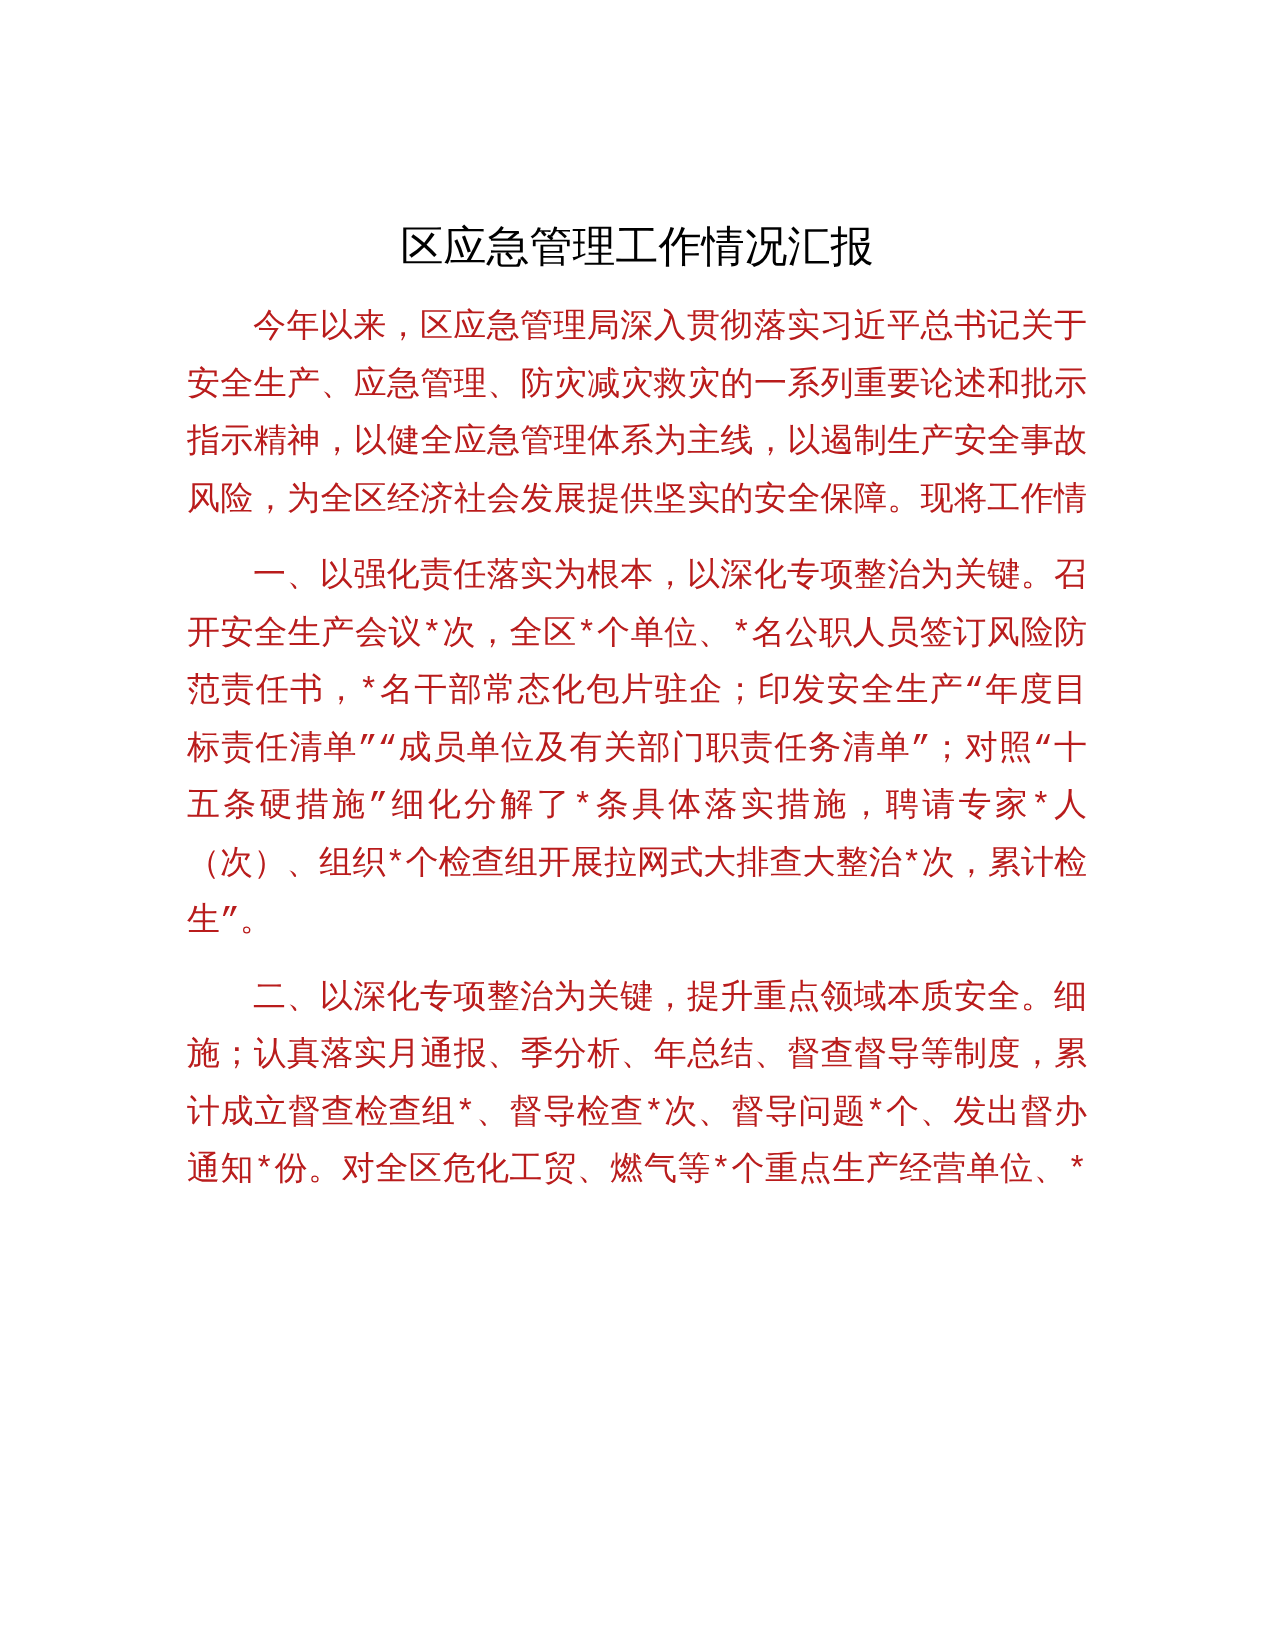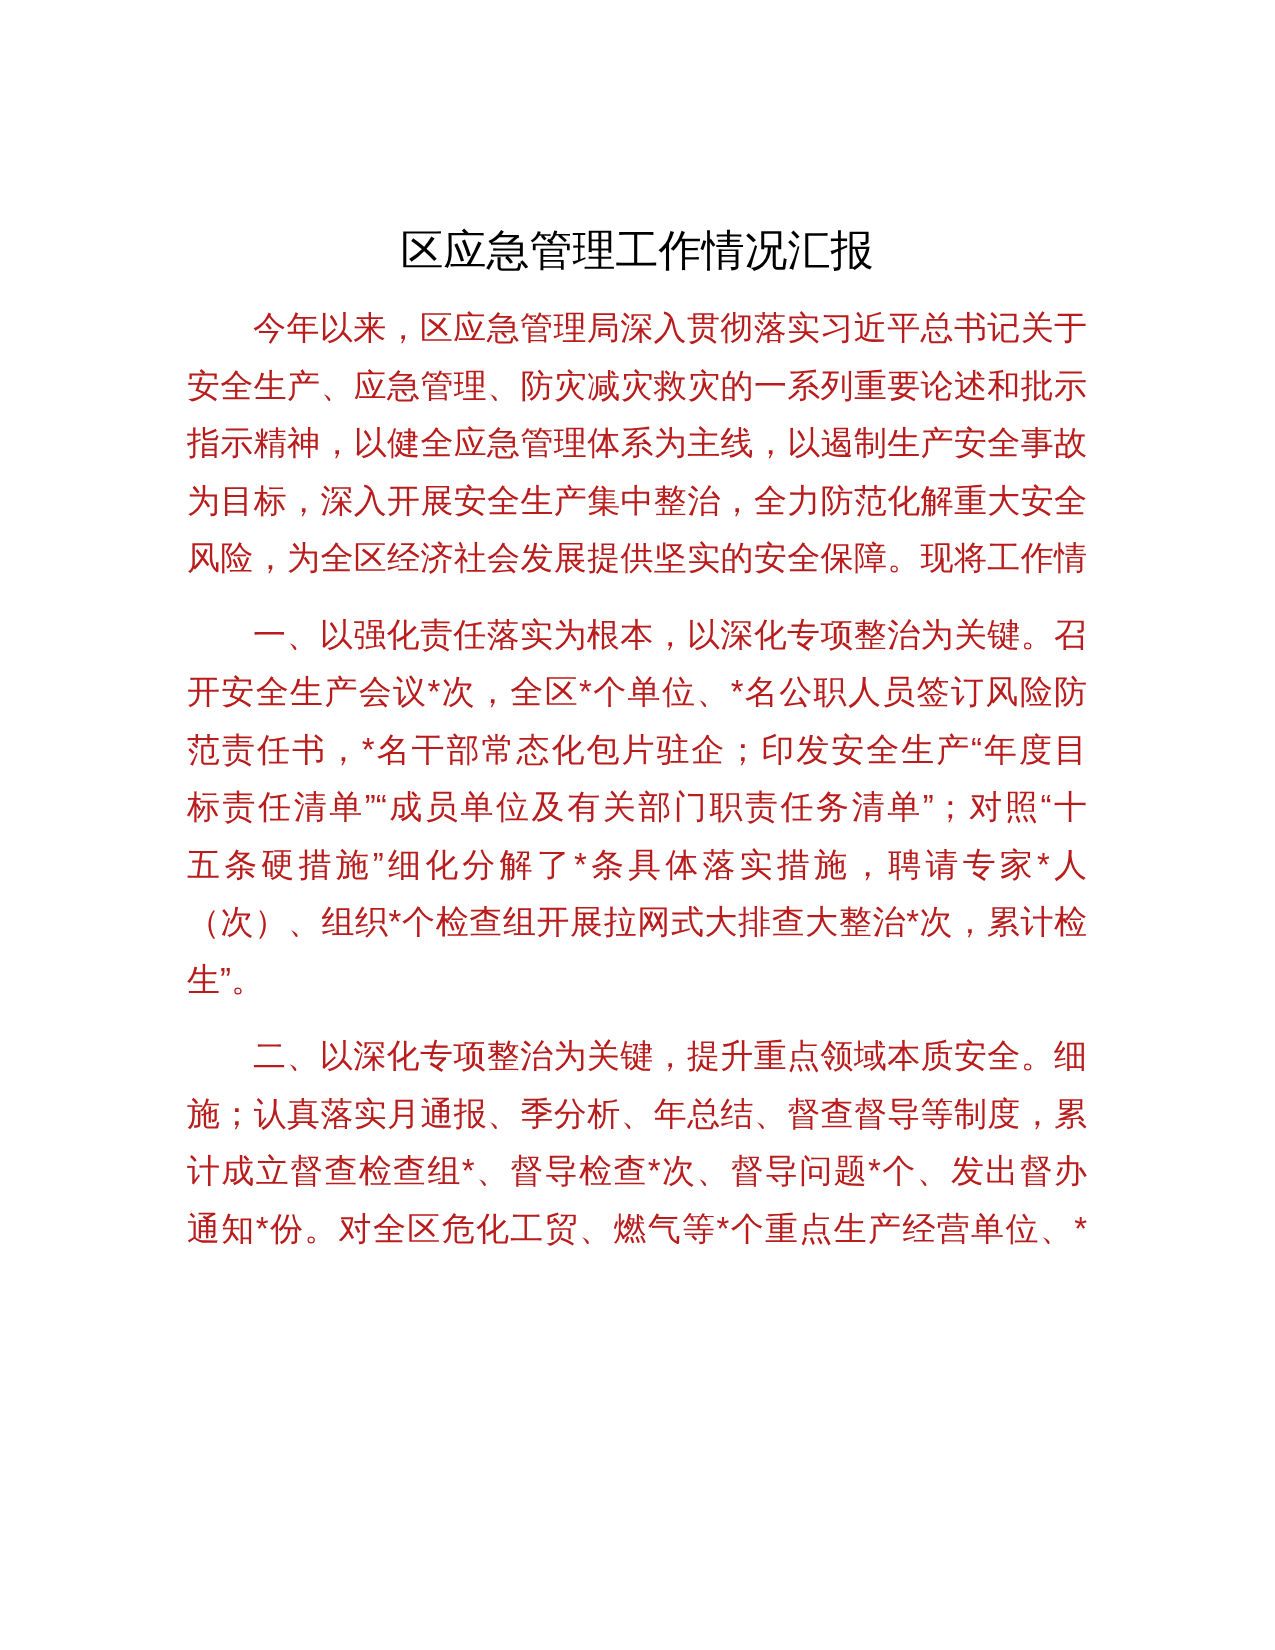--- a/index.html
+++ b/index.html
@@ -6,21 +6,21 @@
     margin: 0;
     padding: 0;
     background: #ffffff;
   }
   .page {
     position: relative;
     width: 1274px;
     height: 1650px;
     background: #ffffff;
     color: #000000;
-    font-family: Liberation Sans, sans-serif;
+    font-family: Liberation Mono, monospace;
     overflow: hidden;
   }
   .content {
     box-sizing: border-box;
     padding: 217px 187px 0 187px; 
   }
   .doc-title {
     margin: 0;
     font-size: 43px;
     line-height: 66px;
@@ -55,21 +55,20 @@
 
 <div class="page">
   <div class="content">
 
     <h1 class="doc-title">区应急管理工作情况汇报</h1>
 
     <div class="para first">
       <div class="line indent">今年以来，区应急管理局深入贯彻落实习近平总书记关于</div>
       <div class="line">安全生产、应急管理、防灾减灾救灾的一系列重要论述和批示</div>
       <div class="line">指示精神，以健全应急管理体系为主线，以遏制生产安全事故</div>
-      <div class="line">为目标，深入开展安全生产集中整治，全力防范化解重大安全</div>
       <div class="line">风险，为全区经济社会发展提供坚实的安全保障。现将工作情</div>
     </div>
 
     <div class="para">
       <div class="line indent">一、以强化责任落实为根本，以深化专项整治为关键。召</div>
       <div class="line">开安全生产会议*次，全区*个单位、*名公职人员签订风险防</div>
       <div class="line">范责任书，*名干部常态化包片驻企；印发安全生产“年度目</div>
       <div class="line">标责任清单”“成员单位及有关部门职责任务清单”；对照“十</div>
       <div class="line">五条硬措施”细化分解了*条具体落实措施，聘请专家*人</div>
       <div class="line">（次）、组织*个检查组开展拉网式大排查大整治*次，累计检</div>

